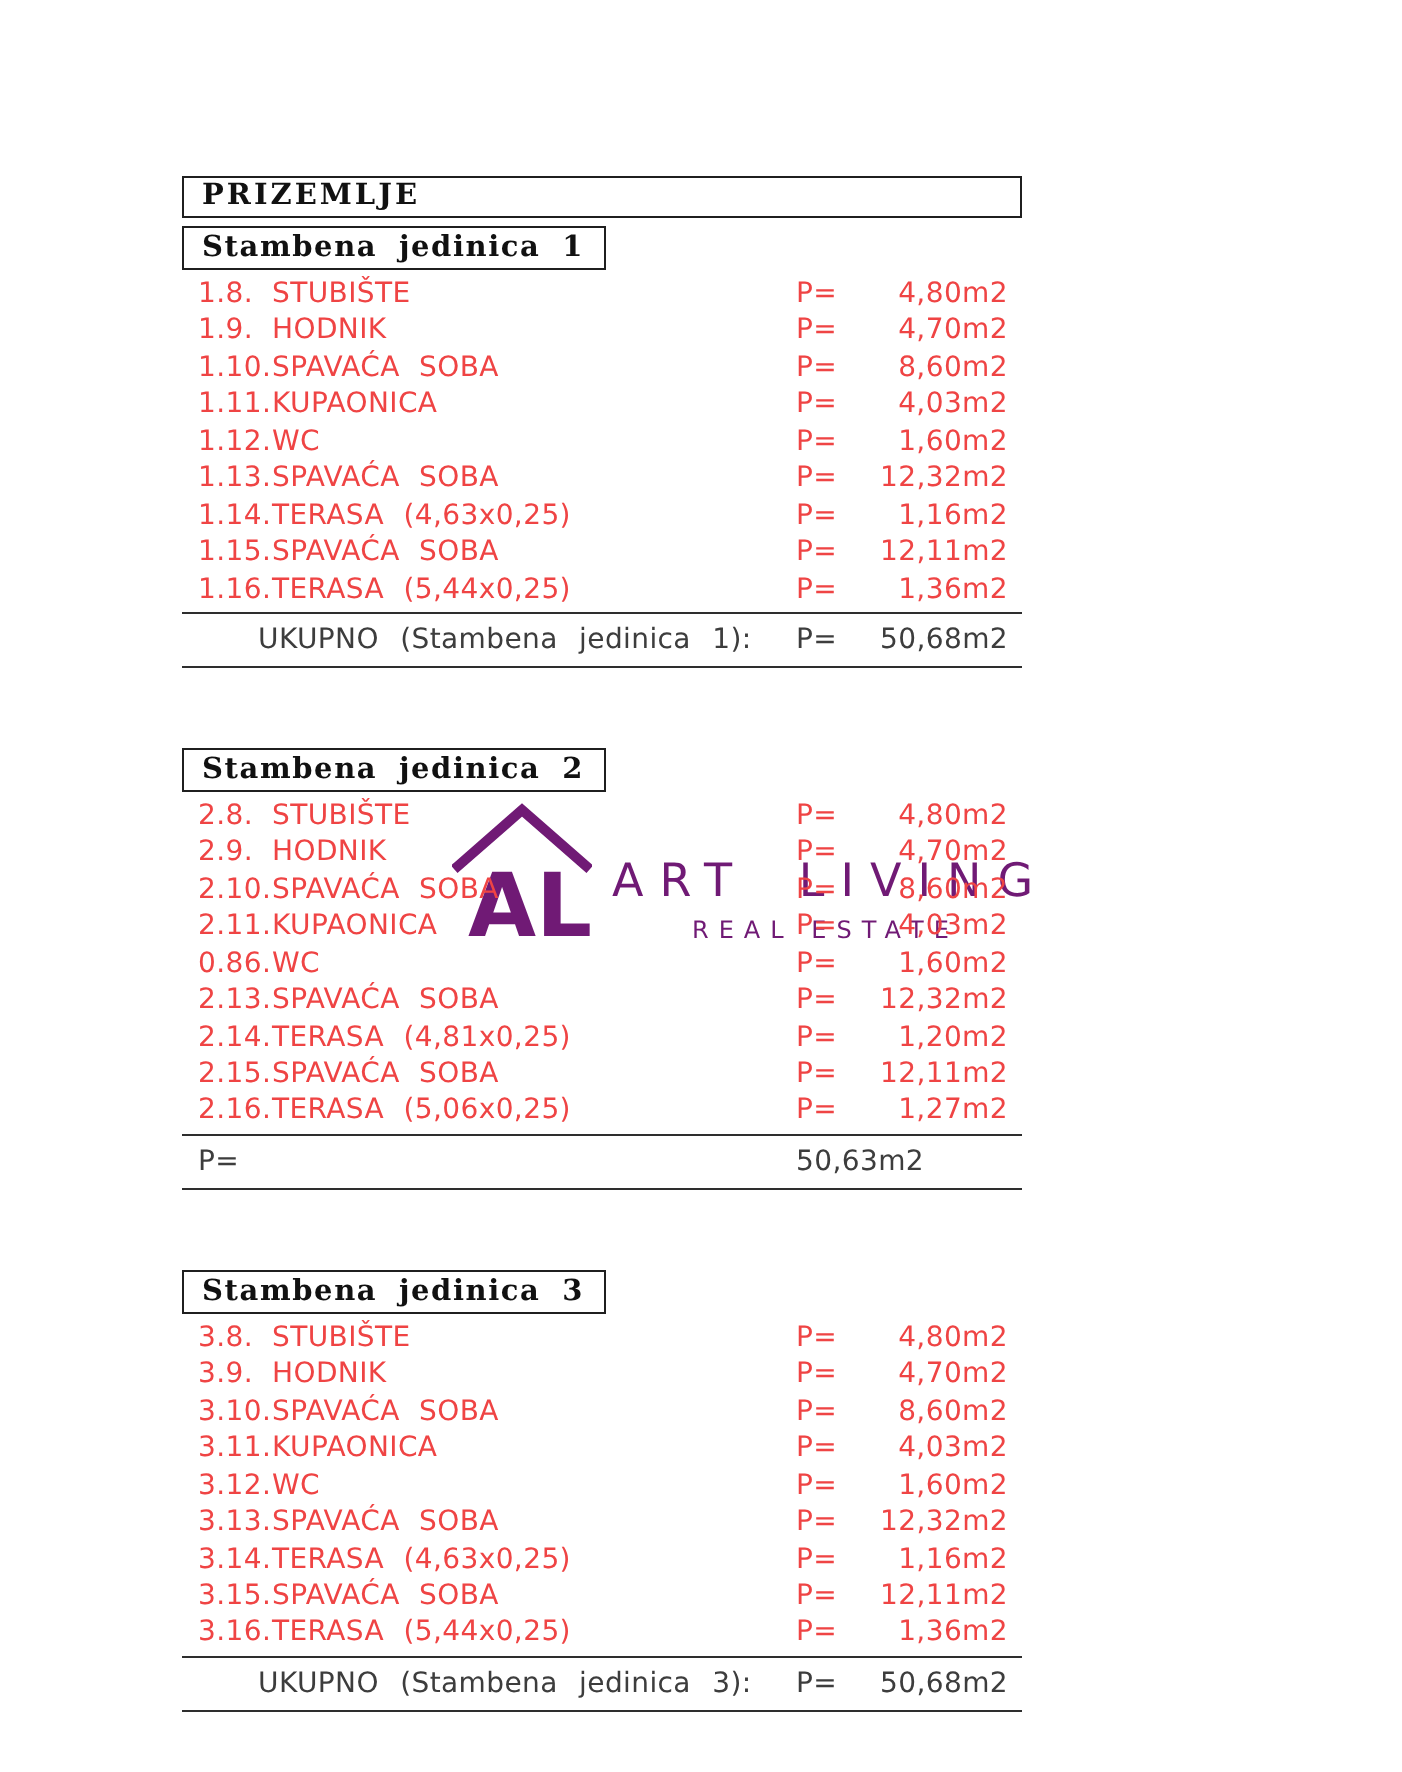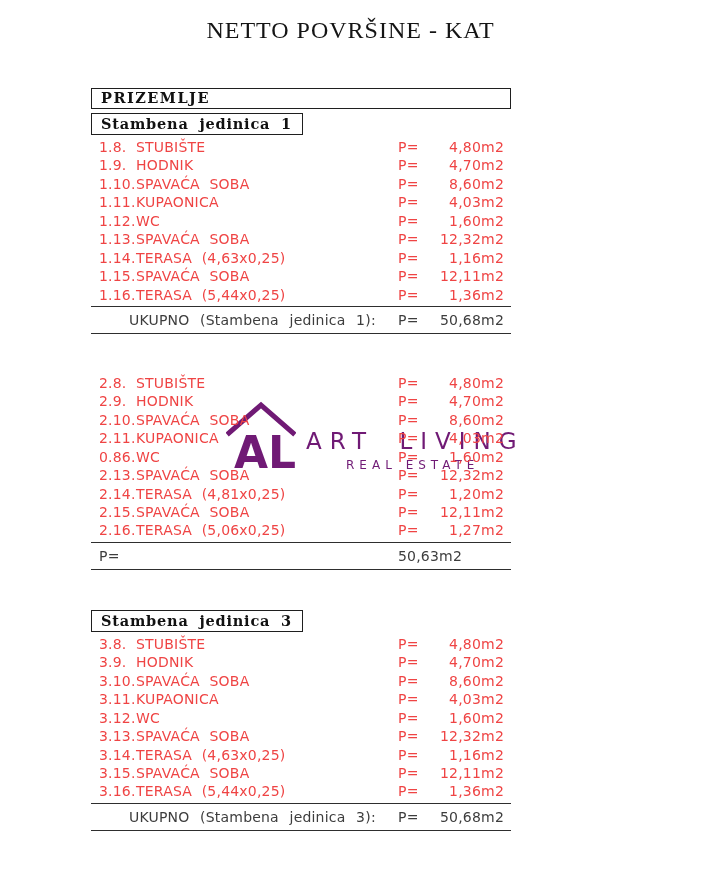--- a/index.html
+++ b/index.html
@@ -115,21 +115,20 @@
   .total .label{
     padding-left:30px;
     word-spacing:6px;
   }
 </style>
 </head>
 <body>
 
 <div class="page">
 
-  <h1 class="title">NETTO POVRŠINE - KAT</h1>
 
   <div class="watermark">
     <svg width="70" height="76" viewBox="0 0 70 76">
       <polyline points="3,33 35,5 67,33" fill="none" stroke="currentColor" stroke-width="5" stroke-linecap="square"></polyline>
       <text x="8" y="68" font-size="44" font-weight="bold" fill="currentColor">AL</text>
     </svg>
     <div class="wm-text">
       <div class="wm-line1">ART LIVING</div>
       <div class="wm-line2">REAL ESTATE</div>
     </div>
@@ -198,20 +197,21 @@
               <span class="value">1,36m2</span>
             </div>
           </div>
           <div class="total">
             <span class="label">UKUPNO (Stambena jedinica 1):</span>
             <span class="p">P=</span>
             <span class="value">50,68m2</span>
           </div>
         </section>
         <section class="section">
+          <div class="unit-box"><span>Stambena jedinica 2</span></div>
           <div class="rows">
             <div class="row">
               <span class="num">2.8.</span>
               <span class="name">STUBIŠTE</span>
               <span class="p">P=</span>
               <span class="value">4,80m2</span>
             </div>
             <div class="row">
               <span class="num">2.9.</span>
               <span class="name">HODNIK</span>

